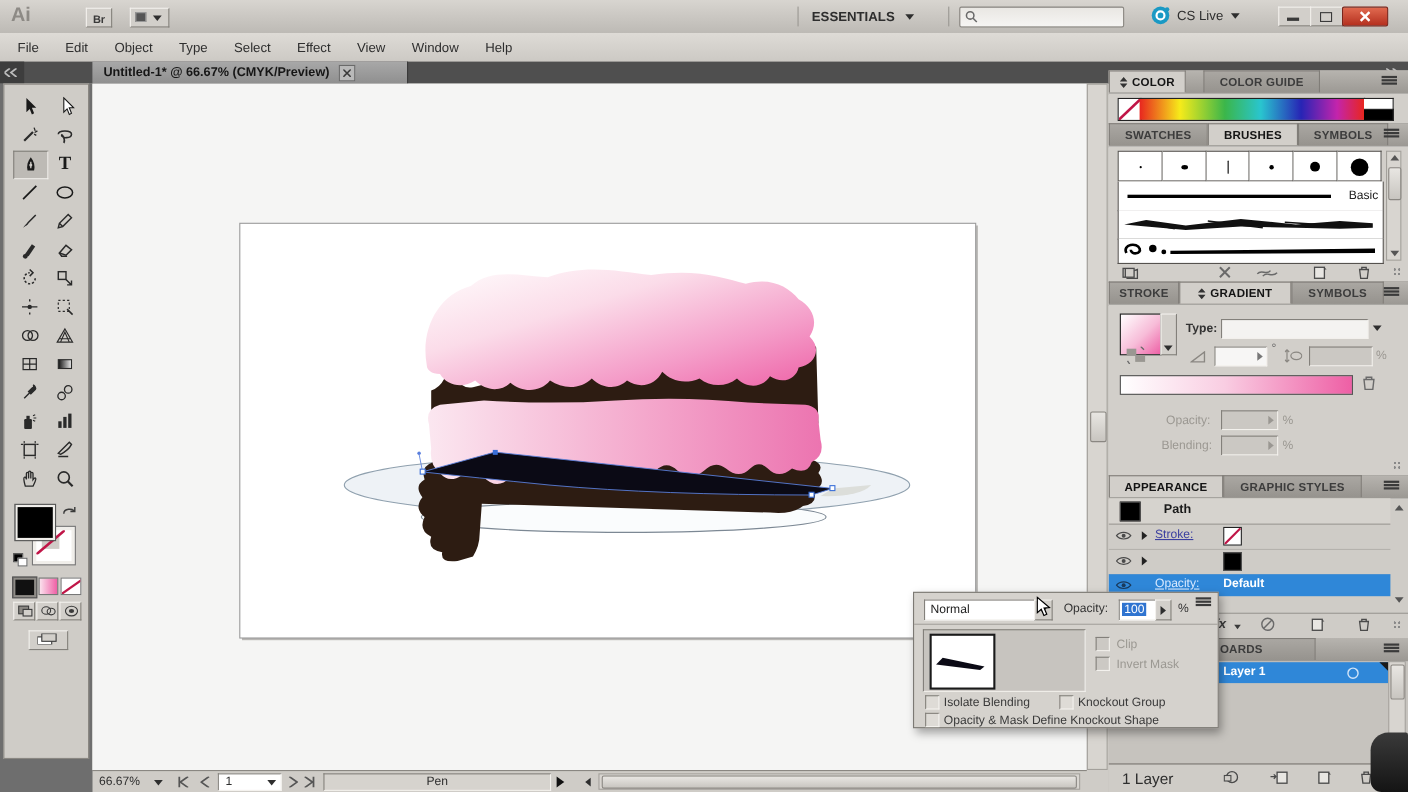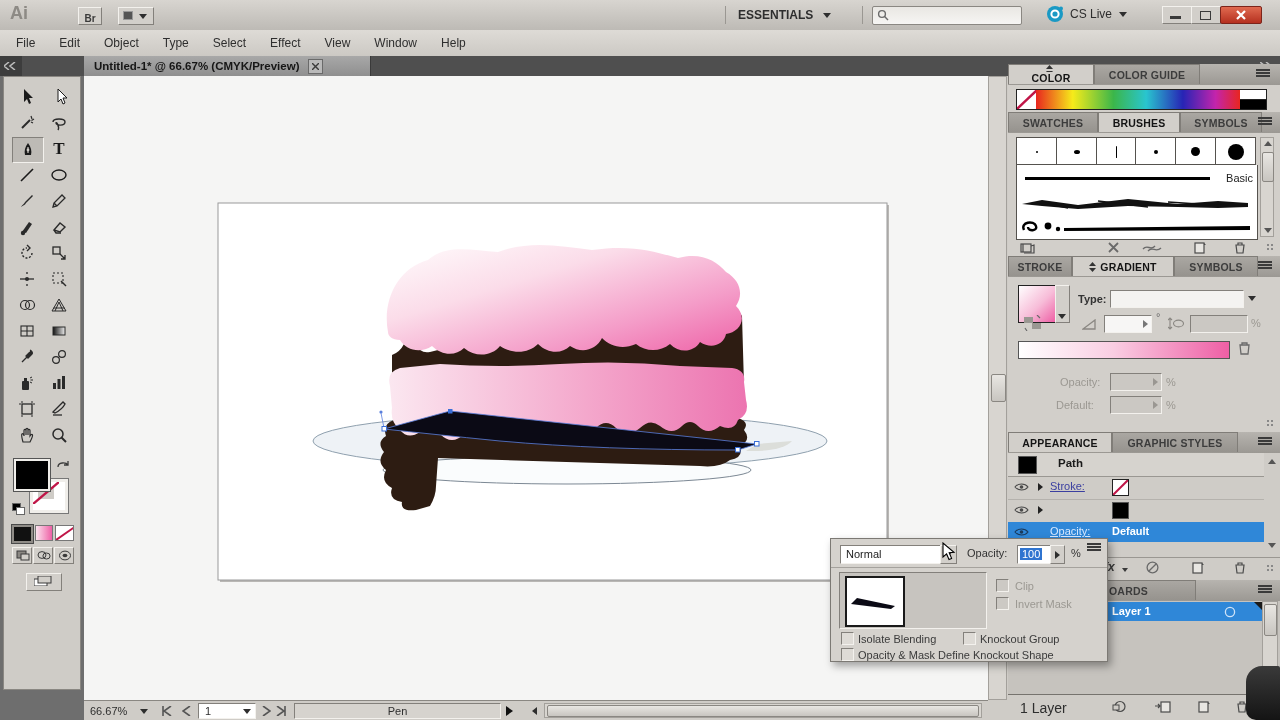--- a/index.html
+++ b/index.html
@@ -415,21 +415,21 @@
     <span class="tri-l" style="position:absolute;left:448px;top:6px;"></span>
     <div class="abs scrtrk" style="left:460px;top:2px;width:438px;height:15px;box-sizing:border-box;">
       <div class="abs scrth" style="left:2px;top:1px;width:430px;height:10px;"></div>
     </div>
   </div>
   <div class="abs" style="left:0;top:700px;width:84px;height:20px;background:#6e6e6e;"></div>
 
   <div class="abs" style="left:1008px;top:64px;width:272px;height:656px;background:#bdbab5;"></div>
 
   <div class="abs tabbar" style="left:1008px;top:64px;width:272px;height:21px;">
-    <div class="abs tab-on ptab" style="left:0;top:0;width:86px;height:20px;box-sizing:border-box;flex-direction:column;">
+    <div class="abs tab-on ptab" style="left:0;top:0;width:70px;height:20px;box-sizing:border-box;">
       <svg width="7" height="10" style="margin-right:4px;">
           <path d="M3.5,0 L7,4 L0,4 Z M3.5,10 L7,6 L0,6 Z" fill="#333"></path>
         </svg>
       <span>COLOR</span>
     </div>
     <div class="abs tab-off ptab" style="left:86px;top:0;width:106px;height:20px;box-sizing:border-box;">
         <span>COLOR GUIDE</span>
       </div>
     <div class="abs pmenu" style="left:248px;top:5px;"></div>
   </div>
@@ -574,21 +574,21 @@
     <div class="abs" style="left:10px;top:64px;width:210px;height:16px;border:1px solid #555;background:linear-gradient(90deg,#ffffff,#f9cde2 45%,#ee5fa5);"></div>
     <svg width="13" height="14" style="position:absolute;left:230px;top:64px;">
         <path d="M2,4 L11,4 L10,13 L3,13 Z M4,4 L4,2 L9,2 L9,4" fill="none" stroke="#6a6a6a" stroke-width="1.3"></path>
       </svg>
 
     <span class="lblg" style="position:absolute;left:52px;top:99px;">Opacity:</span>
     <div class="insetg" style="position:absolute;left:102px;top:96px;width:50px;height:16px;background:#cbc8c3;">
       <span class="tri-r" style="position:absolute;right:3px;top:4px;border-left-color:#9a9792;"></span>
     </div>
     <span class="lblg" style="position:absolute;left:158px;top:99px;">%</span>
-    <span class="lblg" style="position:absolute;left:48px;top:122px;">Default:</span>
+    <span class="lblg" style="position:absolute;left:48px;top:122px;">Blending:</span>
     <div class="insetg" style="position:absolute;left:102px;top:119px;width:50px;height:16px;background:#cbc8c3;">
       <span class="tri-r" style="position:absolute;right:3px;top:4px;border-left-color:#9a9792;"></span>
     </div>
     <span class="lblg" style="position:absolute;left:158px;top:122px;">%</span>
     <div class="abs grip" style="left:258px;top:142px;"></div>
   </div>
 
   <div class="abs tabbar" style="left:1008px;top:432px;width:272px;height:21px;">
     <div class="abs tab-on ptab" style="left:0;top:0;width:104px;height:20px;box-sizing:border-box;">
         <span>APPEARANCE</span>

